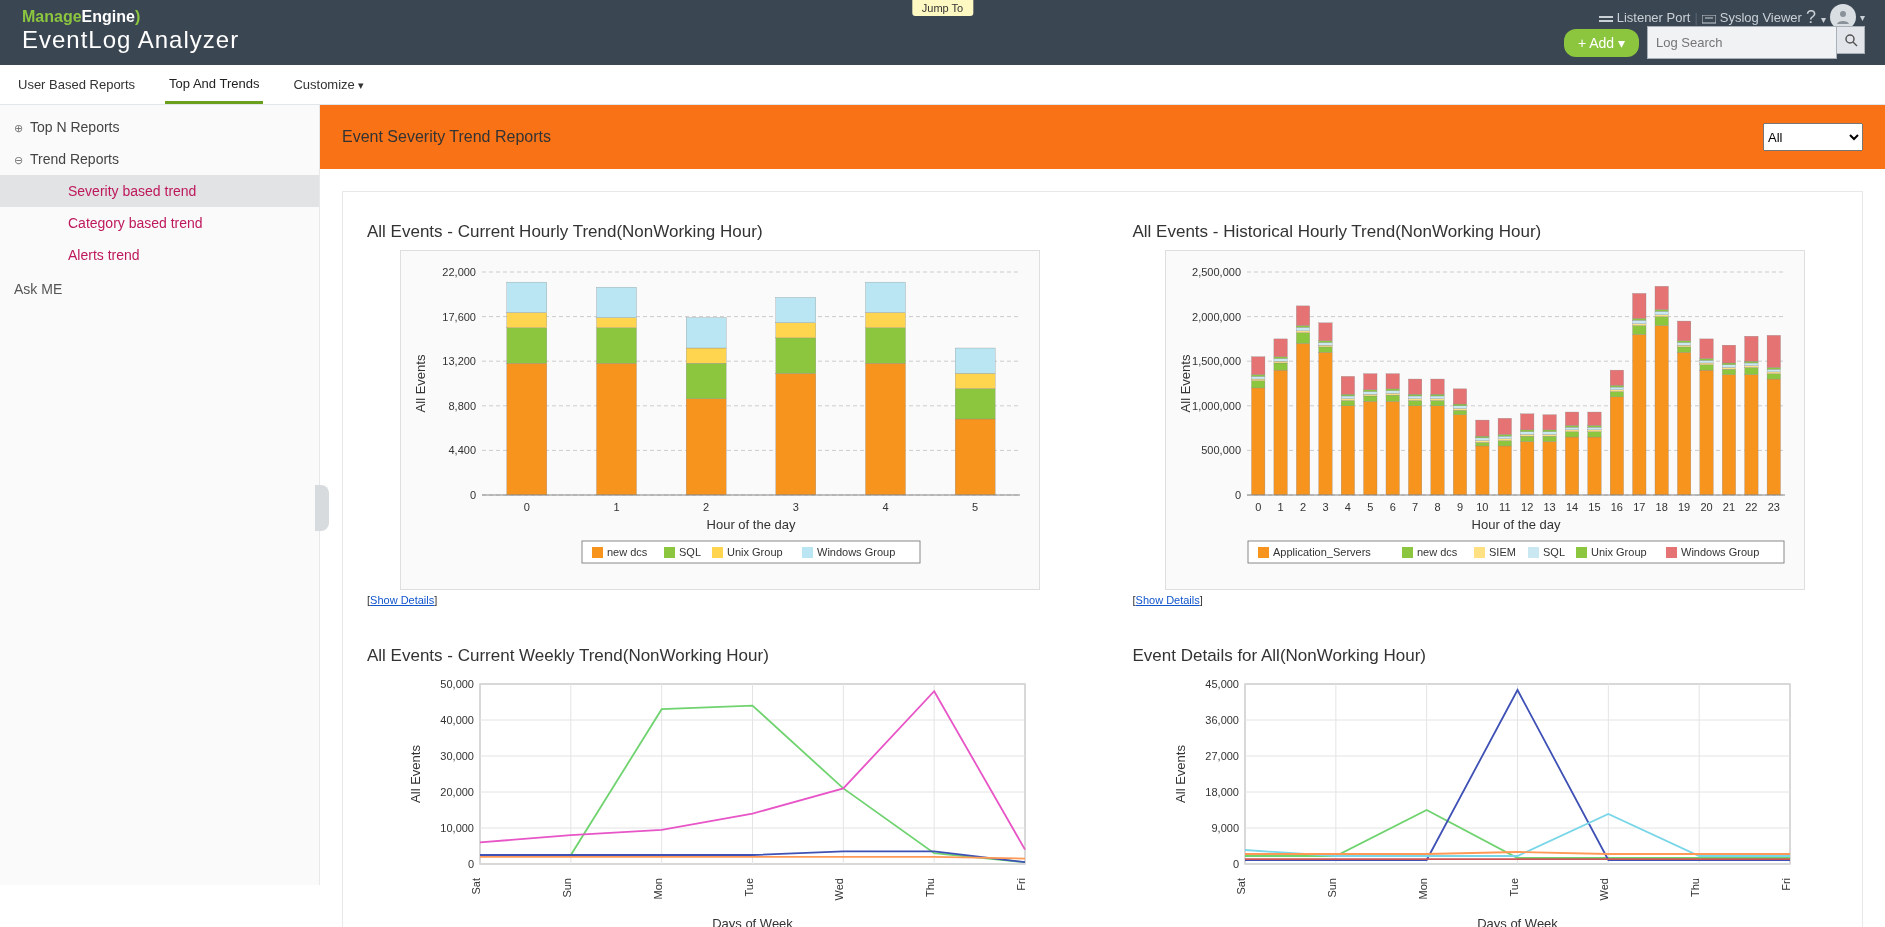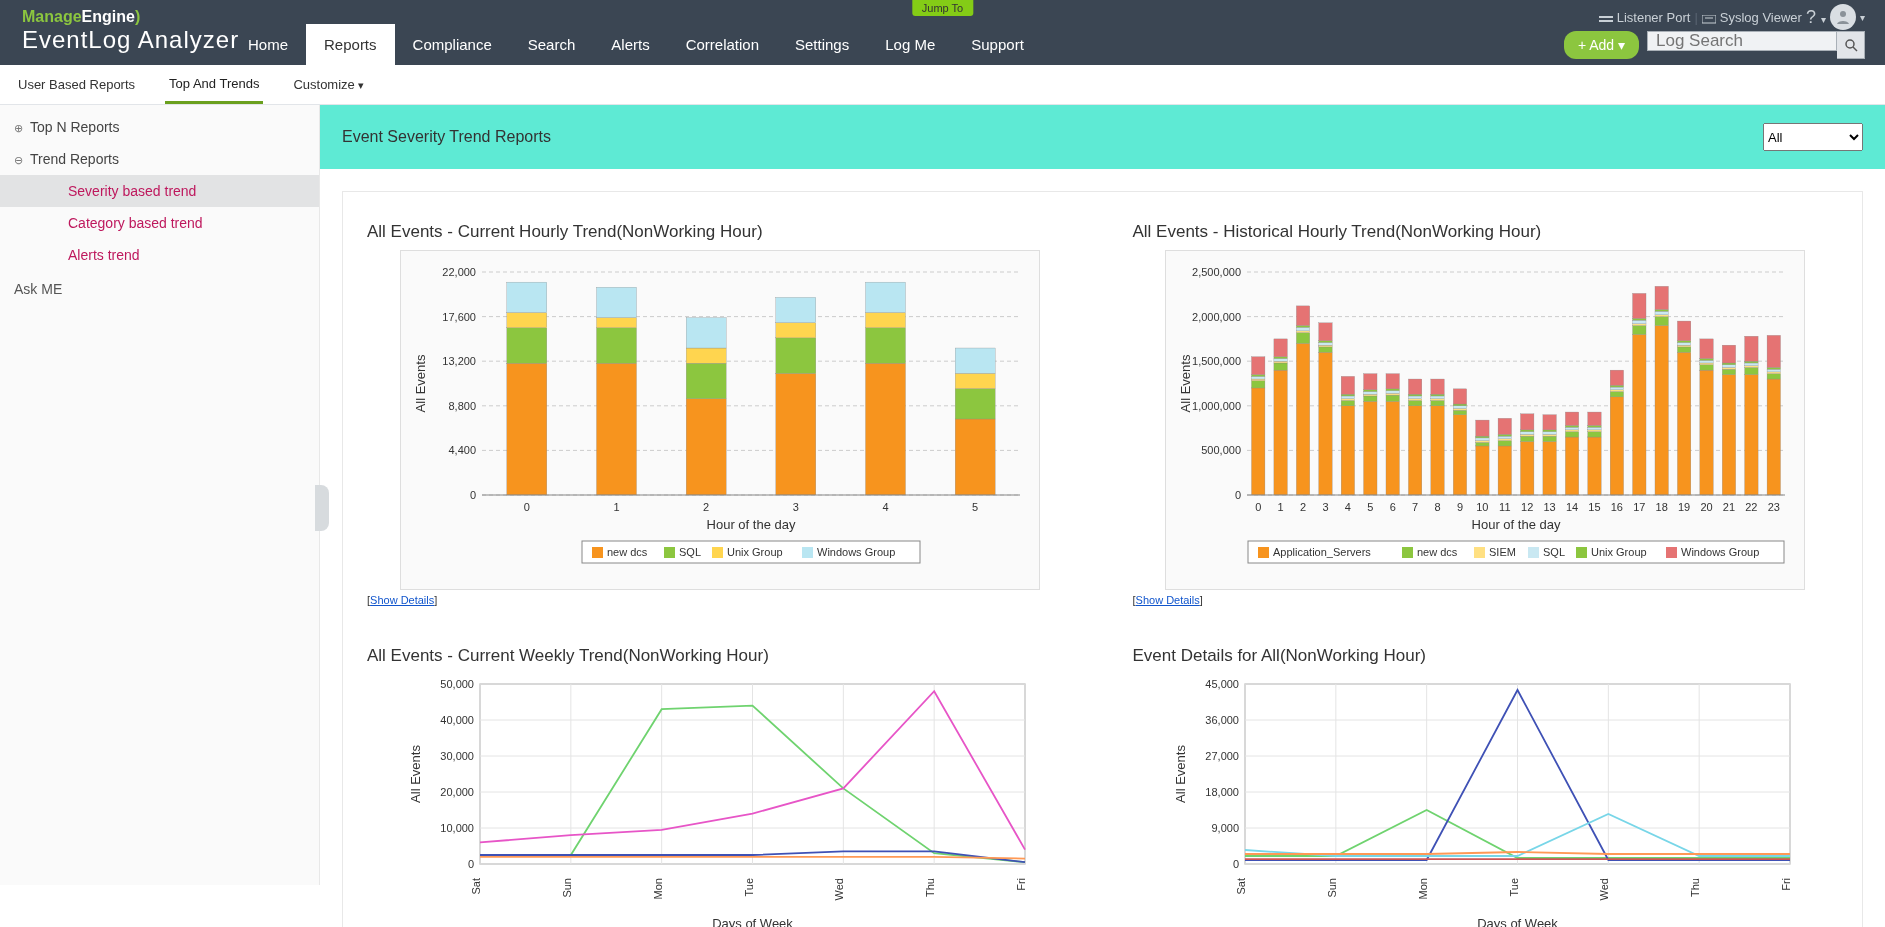--- a/index.html
+++ b/index.html
@@ -1,53 +1,53 @@
 <!DOCTYPE html>
 <html><head>
 <meta charset="utf-8">
 <style>
   *{box-sizing:border-box;margin:0;padding:0}
   body{font-family:Arial,Helvetica,sans-serif;font-size:13px;color:#333;background:#fff;width:1885px}
   
   .topbar{background:#3b4653;height:65px;position:relative}
   .jumpto{position:absolute;left:50%;top:0;transform:translateX(-50%);
-    background:#84cc16;color:#333;font-size:11px;padding:2px 10px;border-radius:0 0 3px 3px}
+    background:#fef9c3;color:#333;font-size:11px;padding:2px 10px;border-radius:0 0 3px 3px}
   .logo{position:absolute;left:22px;top:8px;color:#fff}
   .logo .l1{color:#8cc63f;font-weight:bold;font-size:16px}
   .logo .l1 i{color:#fff;font-style:normal}
   .logo .l2{color:#fff;font-size:24px;letter-spacing:1px}
   .mainnav{position:absolute;bottom:0;left:230px;display:flex}
   .mainnav .tab{color:#fff;padding:12px 18px;font-size:15px;cursor:pointer}
   .mainnav .tab.active{background:#fff;color:#333}
   .toputils{position:absolute;right:20px;top:4px;color:#c9d0d6;font-size:13px;display:flex;align-items:center;gap:4px}
   .toputils .sep{color:#5a6572}
   .toputils .ico{display:inline-block;width:14px;height:10px;vertical-align:middle;margin-right:4px}
   .addrow{position:absolute;right:20px;bottom:6px;display:flex;gap:8px;align-items:center}
   .addbtn{background:#8cc63f;color:#fff;padding:6px 14px;font-size:14px;border-radius:12px;cursor:pointer}
   .addbtn::after{content:" ▾"}
   .logsearch{display:flex}
-  .logsearch input{width:190px;height:20px;border:1px solid #a9b0b7;background:#f0f2f4;padding:0 8px;font-size:17px}
+  .logsearch input{width:190px;height:33px;border:1px solid #a9b0b7;background:#f0f2f4;padding:0 8px;font-size:13px}
   .logsearch .sbtn{width:28px;height:28px;background:#e2e5e9;border:1px solid #a9b0b7;border-left:none;display:flex;align-items:center;justify-content:center;cursor:pointer}
   .avatar{width:26px;height:26px;border-radius:50%;background:#d9dee3;display:inline-flex;align-items:center;justify-content:center;color:#6a7682}
   
   .subnav{border-bottom:1px solid #e2e5e9;padding:0 14px;display:flex;gap:26px;height:40px;align-items:center}
   .subnav .item{padding:10px 4px;cursor:pointer}
   .subnav .item.active{border-bottom:3px solid #6aa01e;color:#222}
   .caret::after{content:" ▾";font-size:11px}
   
   .layout{display:flex}
   .sidebar{width:320px;background:#fafafa;border-right:1px solid #e8e8e8;height:780px;position:relative;padding-top:6px}
   .sidebar .node{padding:8px 10px 8px 14px;cursor:pointer;font-size:14px;color:#444}
   .sidebar .node .tw{display:inline-block;width:12px;color:#777;font-size:11px;margin-right:4px}
   .sidebar .leaf{padding:8px 6px 8px 68px;cursor:pointer;font-size:14px;color:#be185d}
   .sidebar .leaf.sel{background:#e2e3e4}
   .sidebar .ask{padding:10px 14px;color:#555;font-size:14px}
   .collapse-handle{position:absolute;right:-10px;top:380px;width:14px;height:46px;background:#d7dbde;border-radius:0 8px 8px 0}
   .content{flex:1;background:#fff}
-  .pagehdr{background:#5eead4;padding:18px 22px;display:flex;align-items:center;justify-content:space-between;font-size:16px;color:#333}
+  .pagehdr{background:#f97316;padding:18px 22px;display:flex;align-items:center;justify-content:space-between;font-size:16px;color:#333}
   .pagehdr select{font-size:13px;height:28px;width:100px}
   .charts{padding:30px 24px;background:#fff;border:1px solid #e8e8e8;margin:22px}
   .chartgrid{display:grid;grid-template-columns:1fr 1fr;gap:40px 60px}
   .chartcard{}
   .chartcard h3{font-weight:normal;font-size:17px;color:#333;margin-bottom:8px}
   .chwrap{margin:0 auto}
   .chwrap.framed{background:#fafafa;border:1px solid #dedede;padding:6px}
   .showd{font-size:11px;color:#333;margin-top:4px}
   .showd a{color:#1155cc;text-decoration:underline}
   
@@ -56,31 +56,20 @@
 </style>
 </head>
 <body>
 
 <div class="topbar">
   <div class="jumpto">Jump To</div>
   <div class="logo">
     <div class="l1"><span>Manage</span><i>Engine</i><span style="color:#8cc63f">)</span></div>
     <div class="l2">EventLog Analyzer</div>
   </div>
-  <div class="mainnav" id="mainnav">
-      <div class="tab">Home</div>
-      <div class="tab active">Reports</div>
-      <div class="tab">Compliance</div>
-      <div class="tab">Search</div>
-      <div class="tab">Alerts</div>
-      <div class="tab">Correlation</div>
-      <div class="tab">Settings</div>
-      <div class="tab">Log Me</div>
-      <div class="tab">Support</div>
-    </div>
   <div class="toputils">
     <span>
       <span class="ico">
         <svg width="14" height="10">
             <rect x="0" y="1" width="14" height="2" fill="#c9d0d6"></rect>
             <rect x="0" y="5" width="14" height="2" fill="#c9d0d6"></rect>
           </svg>
       </span><span>Listener Port</span>
     </span>
     <span class="sep">|</span>

